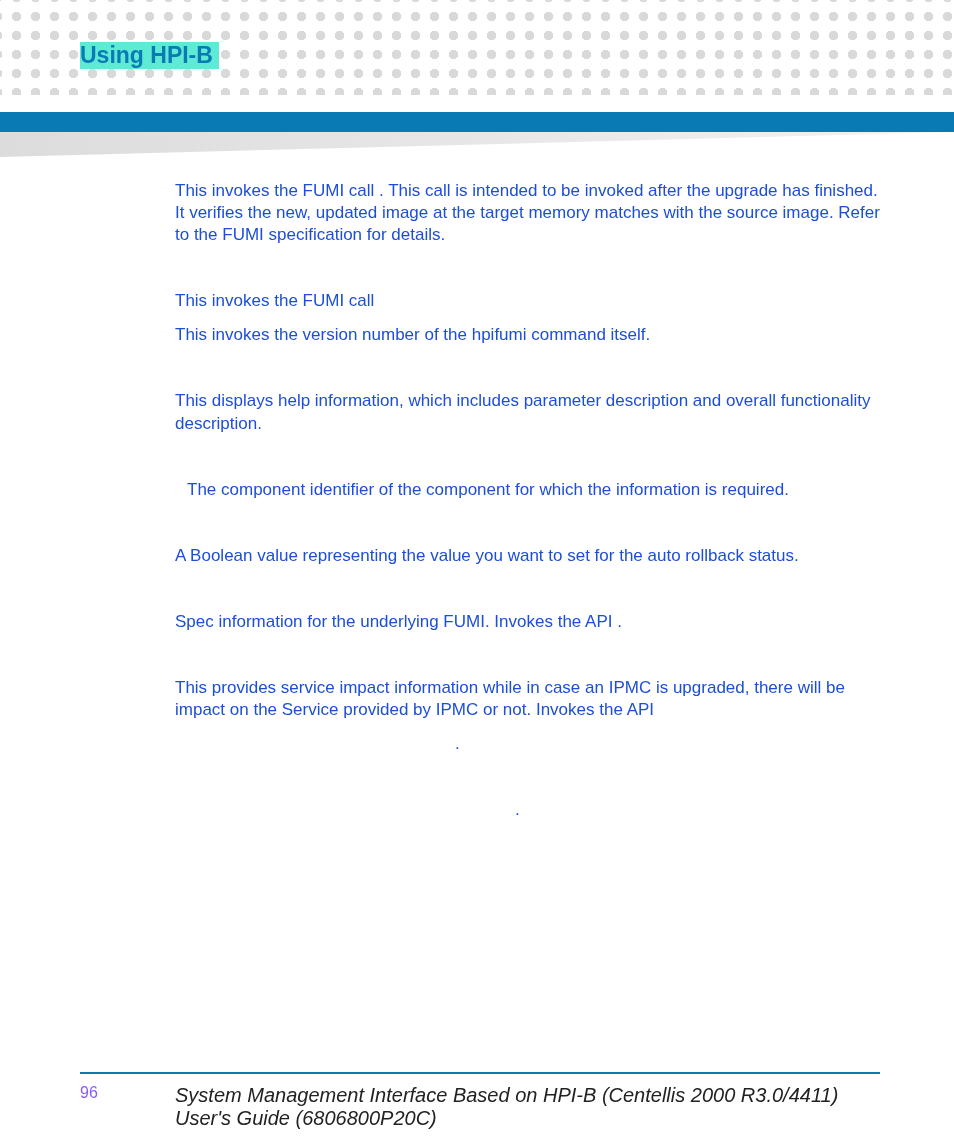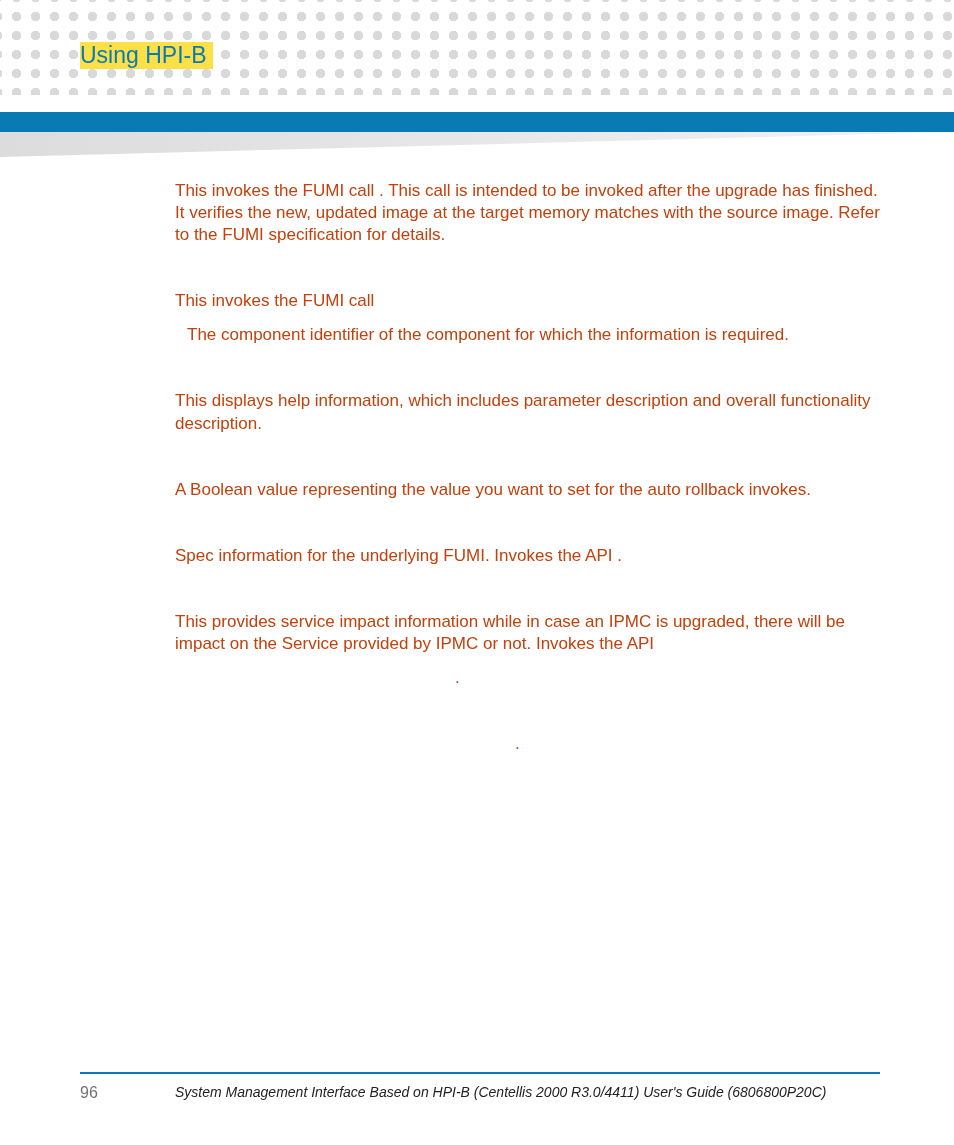--- a/index.html
+++ b/index.html
@@ -9,71 +9,72 @@
   
   .dotgrid {
     position: absolute; top: 0; left: 0; width: 954px; height: 95px;
     background-image: radial-gradient(circle, #d9d9d9 5px, transparent 5px);
     background-size: 19px 19px;
     background-position: 7px 7px;
   }
 
   .header-title {
     position: absolute; top: 42px; left: 80px;
-    font-size: 23px; font-weight: 400; color: #0a7ab5;
-    background: #fde047; padding: 0 6px 0 0;
+    font-size: 23px; font-weight: 700; color: #0a7ab5;
+    background: #5eead4; padding: 0 6px 0 0;
     font-family: "Segoe UI", "Myriad Pro", Arial, sans-serif;
   }
 
   .blue-bar {
     position: absolute; top: 112px; left: 0; width: 954px; height: 20px;
     background: #0a7ab5;
   }
   .shadow-bar {
     position: absolute; top: 132px; left: 0; width: 954px; height: 25px;
     background: linear-gradient(90deg, #dcdcdc 0%, #f2f2f2 100%);
     clip-path: polygon(0 0, 100% 0, 0 100%);
   }
 
   .content {
     position: absolute; top: 180px; left: 175px; width: 710px;
-    font-size: 17px; line-height: 1.3; color: #c2410c;
+    font-size: 17px; line-height: 1.3; color: #1d4ed8;
   }
   .content p { margin-bottom: 26px; }
   .content .smallgap { margin-bottom: 12px; margin-top: 19px; }
   .content .biggap { margin-bottom: 44px; }
   .content .indent { padding-left: 12px; }
 
   .footer-rule {
     position: absolute; top: 1072px; left: 80px; width: 800px; height: 2px;
     background: #0a7ab5;
   }
   .page-num {
-    position: absolute; top: 1084px; left: 80px; font-size: 16px; color: #737373;
+    position: absolute; top: 1084px; left: 80px; font-size: 16px; color: #8b5cf6;
   }
   .footer-text {
     position: absolute; top: 1084px; left: 175px; width: 710px;
-    font-size: 14px; color: #222; font-style: italic;
+    font-size: 20px; color: #222; font-style: italic;
   }
 </style>
 </head>
 <body>
 
 <div class="page">
   <div class="dotgrid"></div>
   <div class="header-title">Using HPI-B</div>
   <div class="blue-bar"></div>
   <div class="shadow-bar"></div>
 
   <div class="content">
     <p class="biggap">This invokes the FUMI call                                                      . This call is intended to be invoked after the upgrade has finished. It verifies the new, updated image at the target memory matches with the source image. Refer to the FUMI specification for details.</p>
     <p class="smallgap">This invokes the FUMI call</p>
+    <p class="biggap">This invokes the version number of the hpifumi command itself.</p>
+    <p class="biggap">This displays help information, which includes parameter description and overall functionality description.</p>
     <p class="biggap indent">The component identifier of the component for which the information is required.</p>
-    <p class="biggap">This displays help information, which includes parameter description and overall functionality description.</p>
-    <p class="biggap">A Boolean value representing the value you want to set for the auto rollback invokes.</p>
+    <p class="biggap">A Boolean value representing the value you want to set for the auto rollback status.</p>
     <p class="biggap">Spec information for the underlying FUMI. Invokes the API                                                   .</p>
     <p class="smallgap">This provides service impact information while in case an IPMC is upgraded, there will be impact on the Service provided by IPMC or not. Invokes the API</p>
     <p class="biggap" style="padding-left:280px;">.</p>
     <p style="padding-left:340px;">.</p>
   </div>
 
   <div class="footer-rule"></div>
   <div class="page-num">96</div>
   <div class="footer-text">System Management Interface Based on HPI-B (Centellis 2000 R3.0/4411) User's Guide (6806800P20C)</div>
 </div>

